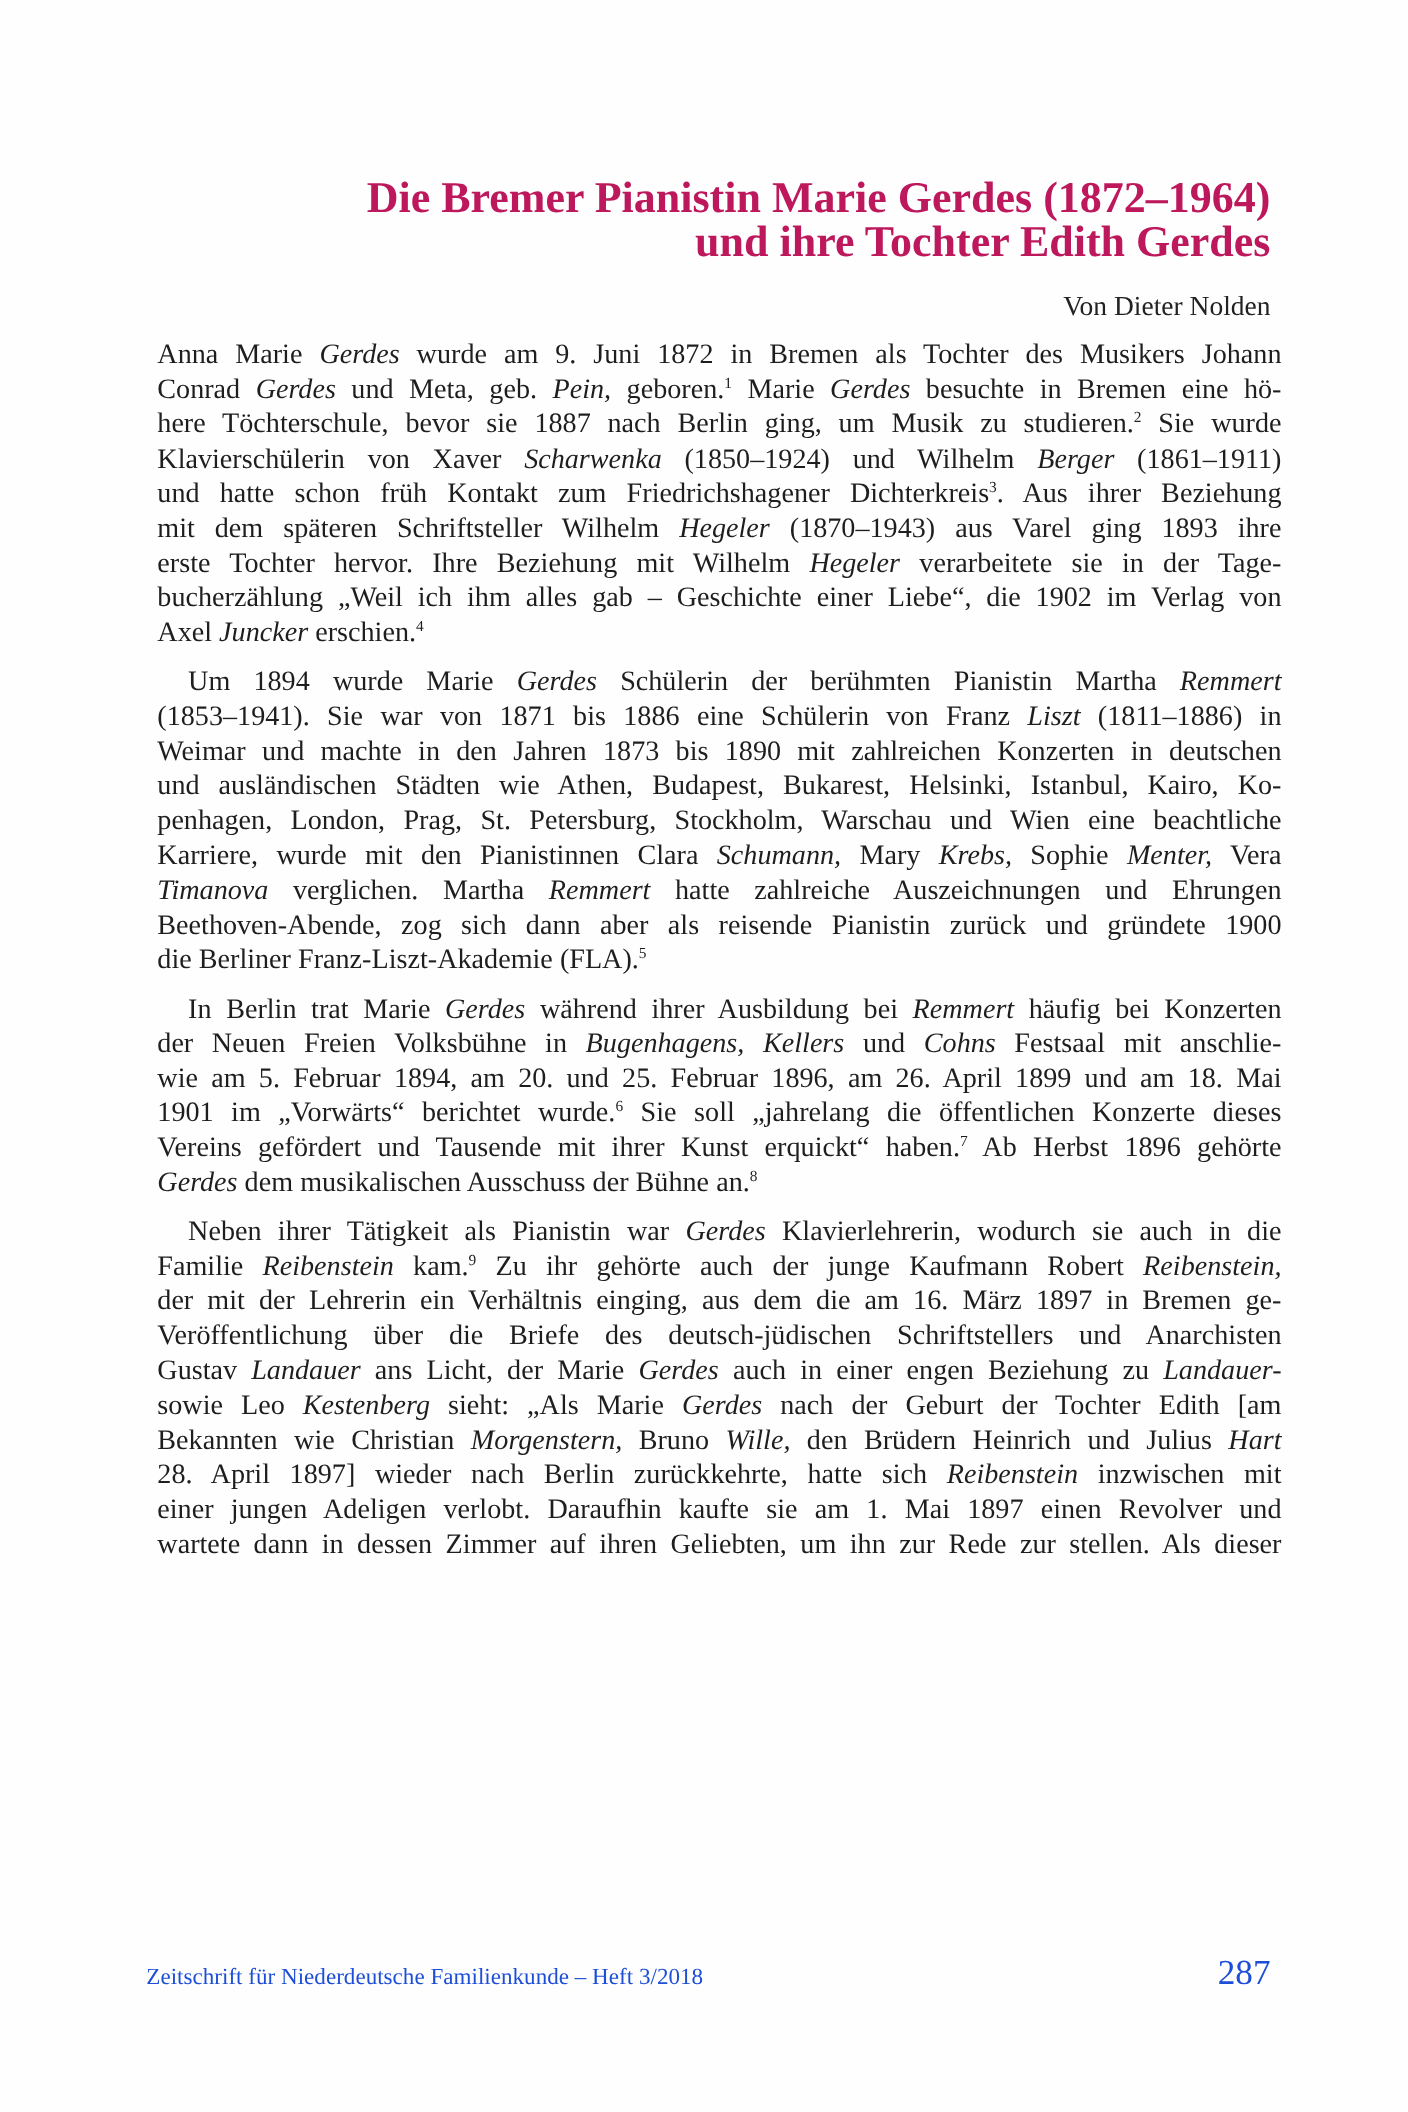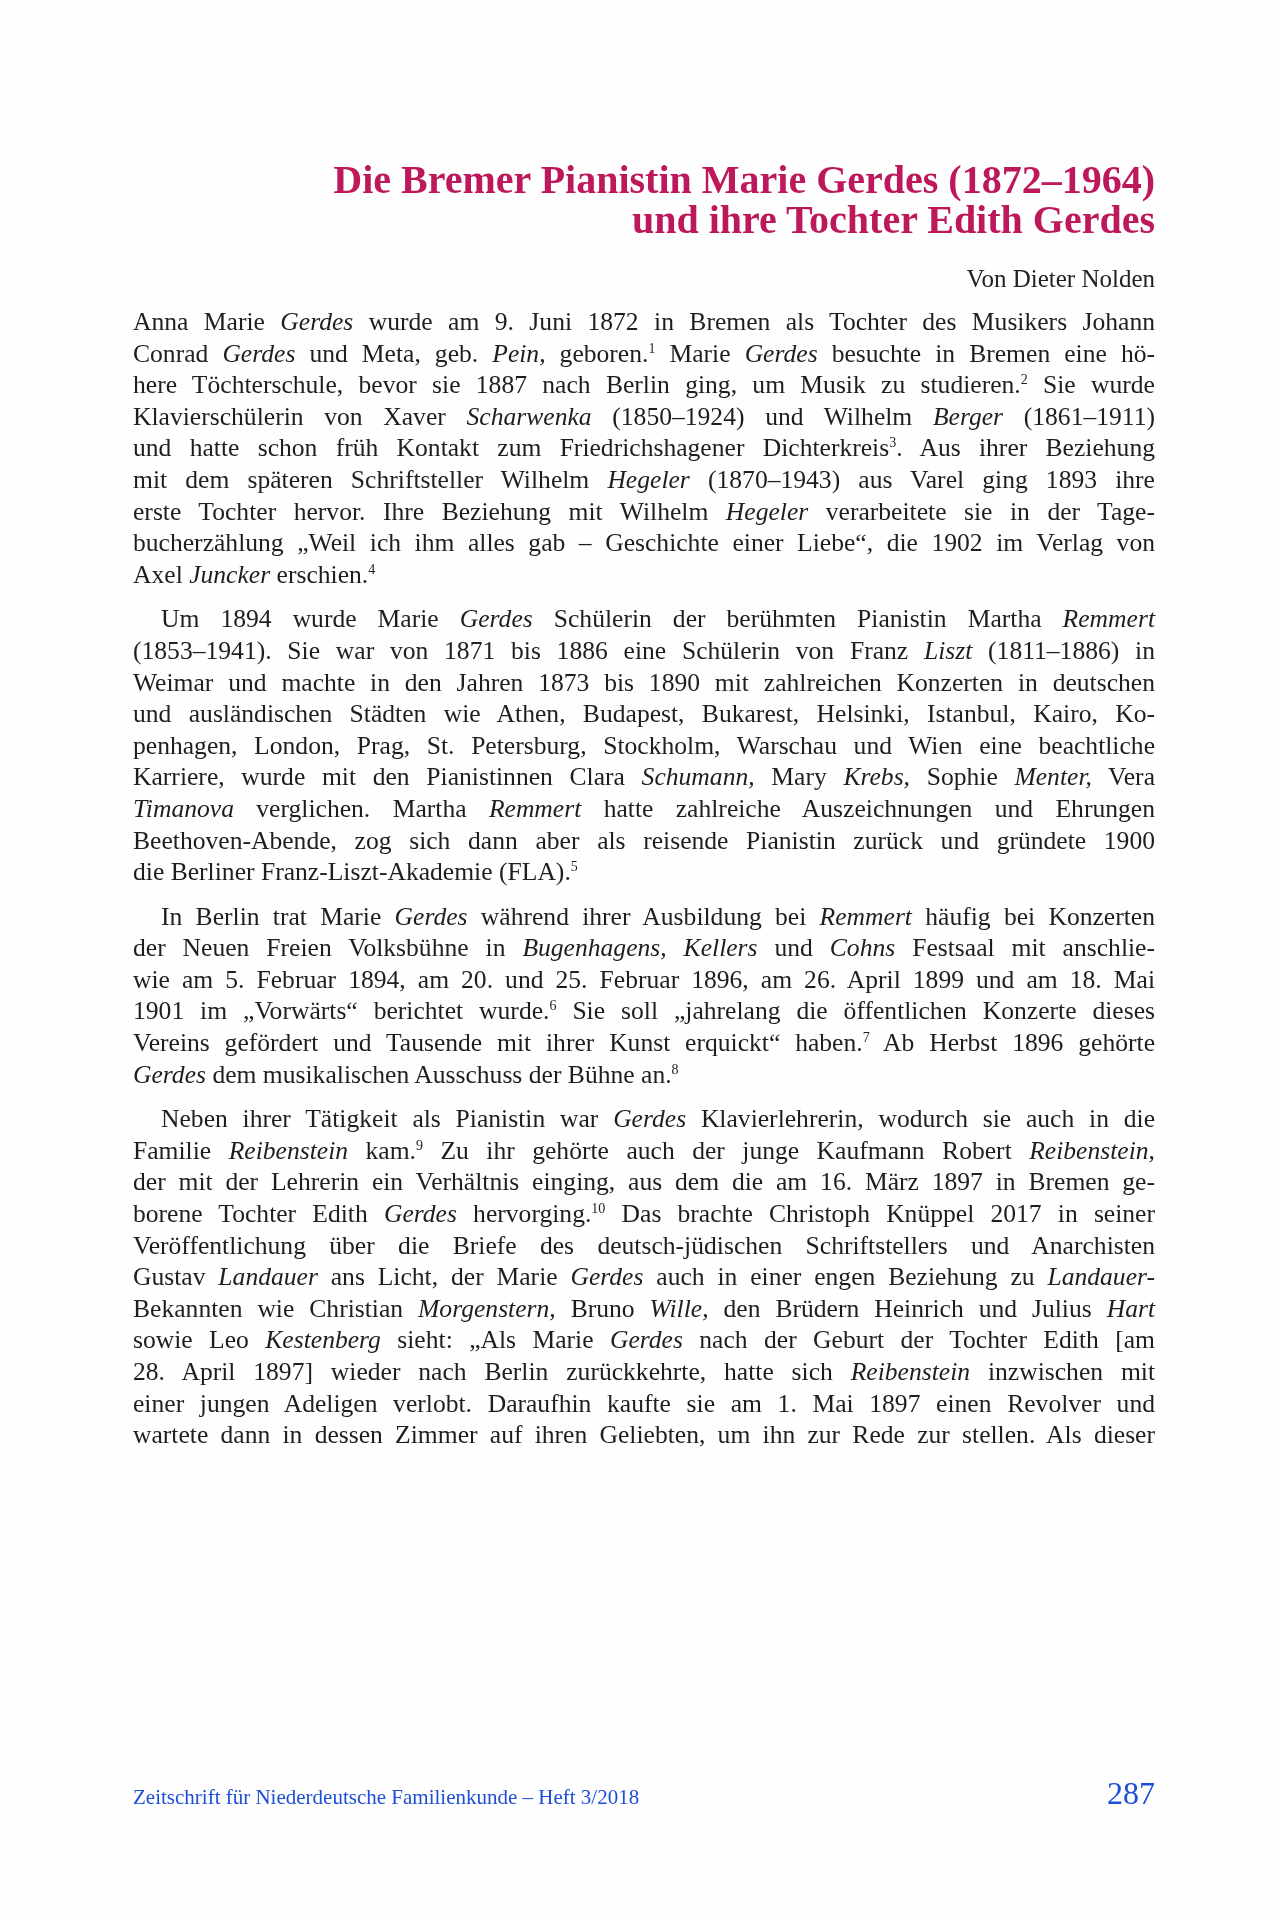--- a/index.html
+++ b/index.html
@@ -40,21 +40,21 @@
       left: 133px;
       width: 1022px;
       top: 264px;
       text-align: right;
       font-size: 25px;
       line-height: 30px;
       color: #222;
     }
     .body-text {
       position: absolute;
-      left: 133px;
+      left: 143px;
       width: 1022px;
       top: 306px;
       font-size: 25.6px;
       line-height: 31.6px;
       text-align: justify;
       color: #1e1e1e;
     }
     .para {
       margin: 0 0 13px 0;
     }
@@ -134,25 +134,24 @@
         <span class="line"><span>der Neuen Freien Volksbühne in </span><i>Bugenhagens, Kellers</i><span> und </span><i>Cohns</i><span> Festsaal mit anschlie-</span></span>
         <span class="line"><span>wie am 5. Februar 1894, am 20. und 25. Februar 1896, am 26. April 1899 und am 18. Mai</span></span>
         <span class="line"><span>1901 im „Vorwärts“ berichtet wurde.</span><sup>6</sup><span> Sie soll „jahrelang die öffentlichen Konzerte dieses</span></span>
         <span class="line"><span>Vereins gefördert und Tausende mit ihrer Kunst erquickt“ haben.</span><sup>7</sup><span> Ab Herbst 1896 gehörte</span></span>
         <span class="line last"><i>Gerdes</i><span> dem musikalischen Ausschuss der Bühne an.</span><sup>8</sup></span>
       </div>
     <div class="para indent">
         <span class="line first-line"><span>Neben ihrer Tätigkeit als Pianistin war </span><i>Gerdes</i><span> Klavierlehrerin, wodurch sie auch in die</span></span>
         <span class="line"><span>Familie </span><i>Reibenstein</i><span> kam.</span><sup>9</sup><span> Zu ihr gehörte auch der junge Kaufmann Robert </span><i>Reibenstein,</i></span>
         <span class="line"><span>der mit der Lehrerin ein Verhältnis einging, aus dem die am 16. März 1897 in Bremen ge-</span></span>
-        <span class="line"><span>borene Tochter Edith </span><i>Gerdes</i><span> hervorging.</span><sup>10</sup><span> Das brachte Christoph Knüppel 2017 in seiner</span></span>
         <span class="line"><span>Veröffentlichung über die Briefe des deutsch-jüdischen Schriftstellers und Anarchisten</span></span>
         <span class="line"><span>Gustav </span><i>Landauer</i><span> ans Licht, der Marie </span><i>Gerdes</i><span> auch in einer engen Beziehung zu </span><i>Landauer-</i></span>
+        <span class="line"><span>sowie Leo </span><i>Kestenberg</i><span> sieht: „Als Marie </span><i>Gerdes</i><span> nach der Geburt der Tochter Edith [am</span></span>
         <span class="line"><span>Bekannten wie Christian </span><i>Morgenstern,</i><span> Bruno </span><i>Wille,</i><span> den Brüdern Heinrich und Julius </span><i>Hart</i></span>
-        <span class="line"><span>sowie Leo </span><i>Kestenberg</i><span> sieht: „Als Marie </span><i>Gerdes</i><span> nach der Geburt der Tochter Edith [am</span></span>
         <span class="line"><span>28. April 1897] wieder nach Berlin zurückkehrte, hatte sich </span><i>Reibenstein</i><span> inzwischen mit</span></span>
         <span class="line"><span>einer jungen Adeligen verlobt. Daraufhin kaufte sie am 1. Mai 1897 einen Revolver und</span></span>
         <span class="line"><span>wartete dann in dessen Zimmer auf ihren Geliebten, um ihn zur Rede zur stellen. Als dieser</span></span>
       </div>
   </div>
 
   <div class="footer">
     <span>Zeitschrift für Niederdeutsche Familienkunde – Heft 3/2018</span>
     <span class="page-number">287</span>
   </div>

